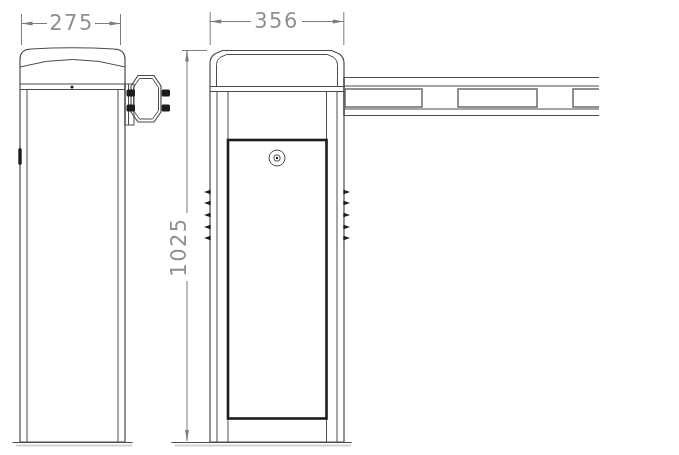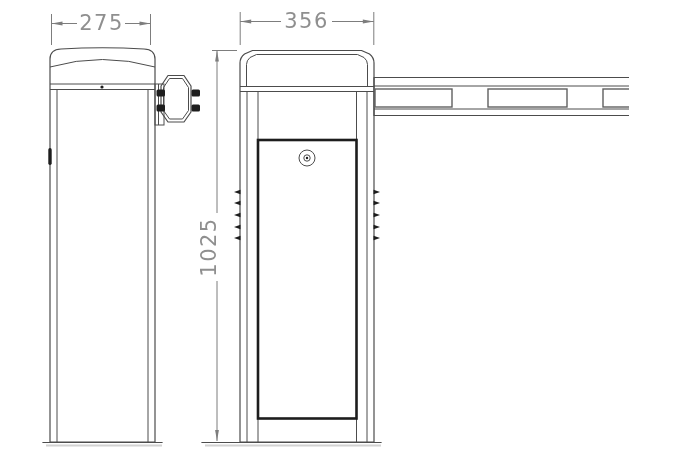--- a/index.html
+++ b/index.html
@@ -2,21 +2,20 @@
 <html style="--line: #4c4c4c; --heavy_line: #1d1d1d; --panel_line: #606060; --dim_line: #7d7d7d; --dim_text: #8f8f8f; --shadow: #d2d2d2; --background: #ffffff;"><head>
 <meta charset="utf-8">
 <style>
   html,body{margin:0;padding:0;background:#fff;}
   .stage{
     position:relative;
     width:599px;height:455px;
     background:var(--background,#fff);
     overflow:hidden;
     font-family:"DejaVu Sans", sans-serif;
-    padding-left:30px;
   }
   svg{display:block;}
   .s{stroke:var(--line,#4c4c4c);stroke-width:1.2;fill:none;stroke-linejoin:round;stroke-linecap:square;}
   .s-thin{stroke:var(--line,#4c4c4c);stroke-width:1;fill:none;}
   .heavy{stroke:var(--heavy_line,#1d1d1d);stroke-width:2.6;fill:none;stroke-linejoin:miter;}
   .cap2{stroke:var(--line,#4c4c4c);stroke-width:1.6;fill:none;}
   .fill-dark{fill:var(--heavy_line,#1d1d1d);stroke:none;}
   .panel{stroke:var(--panel_line,#606060);stroke-width:1.4;fill:none;}
   .dim{stroke:var(--dim_line,#7d7d7d);stroke-width:1;fill:none;stroke-linecap:butt;}
   .dim-fill{fill:var(--dim_line,#7d7d7d);stroke:none;}

